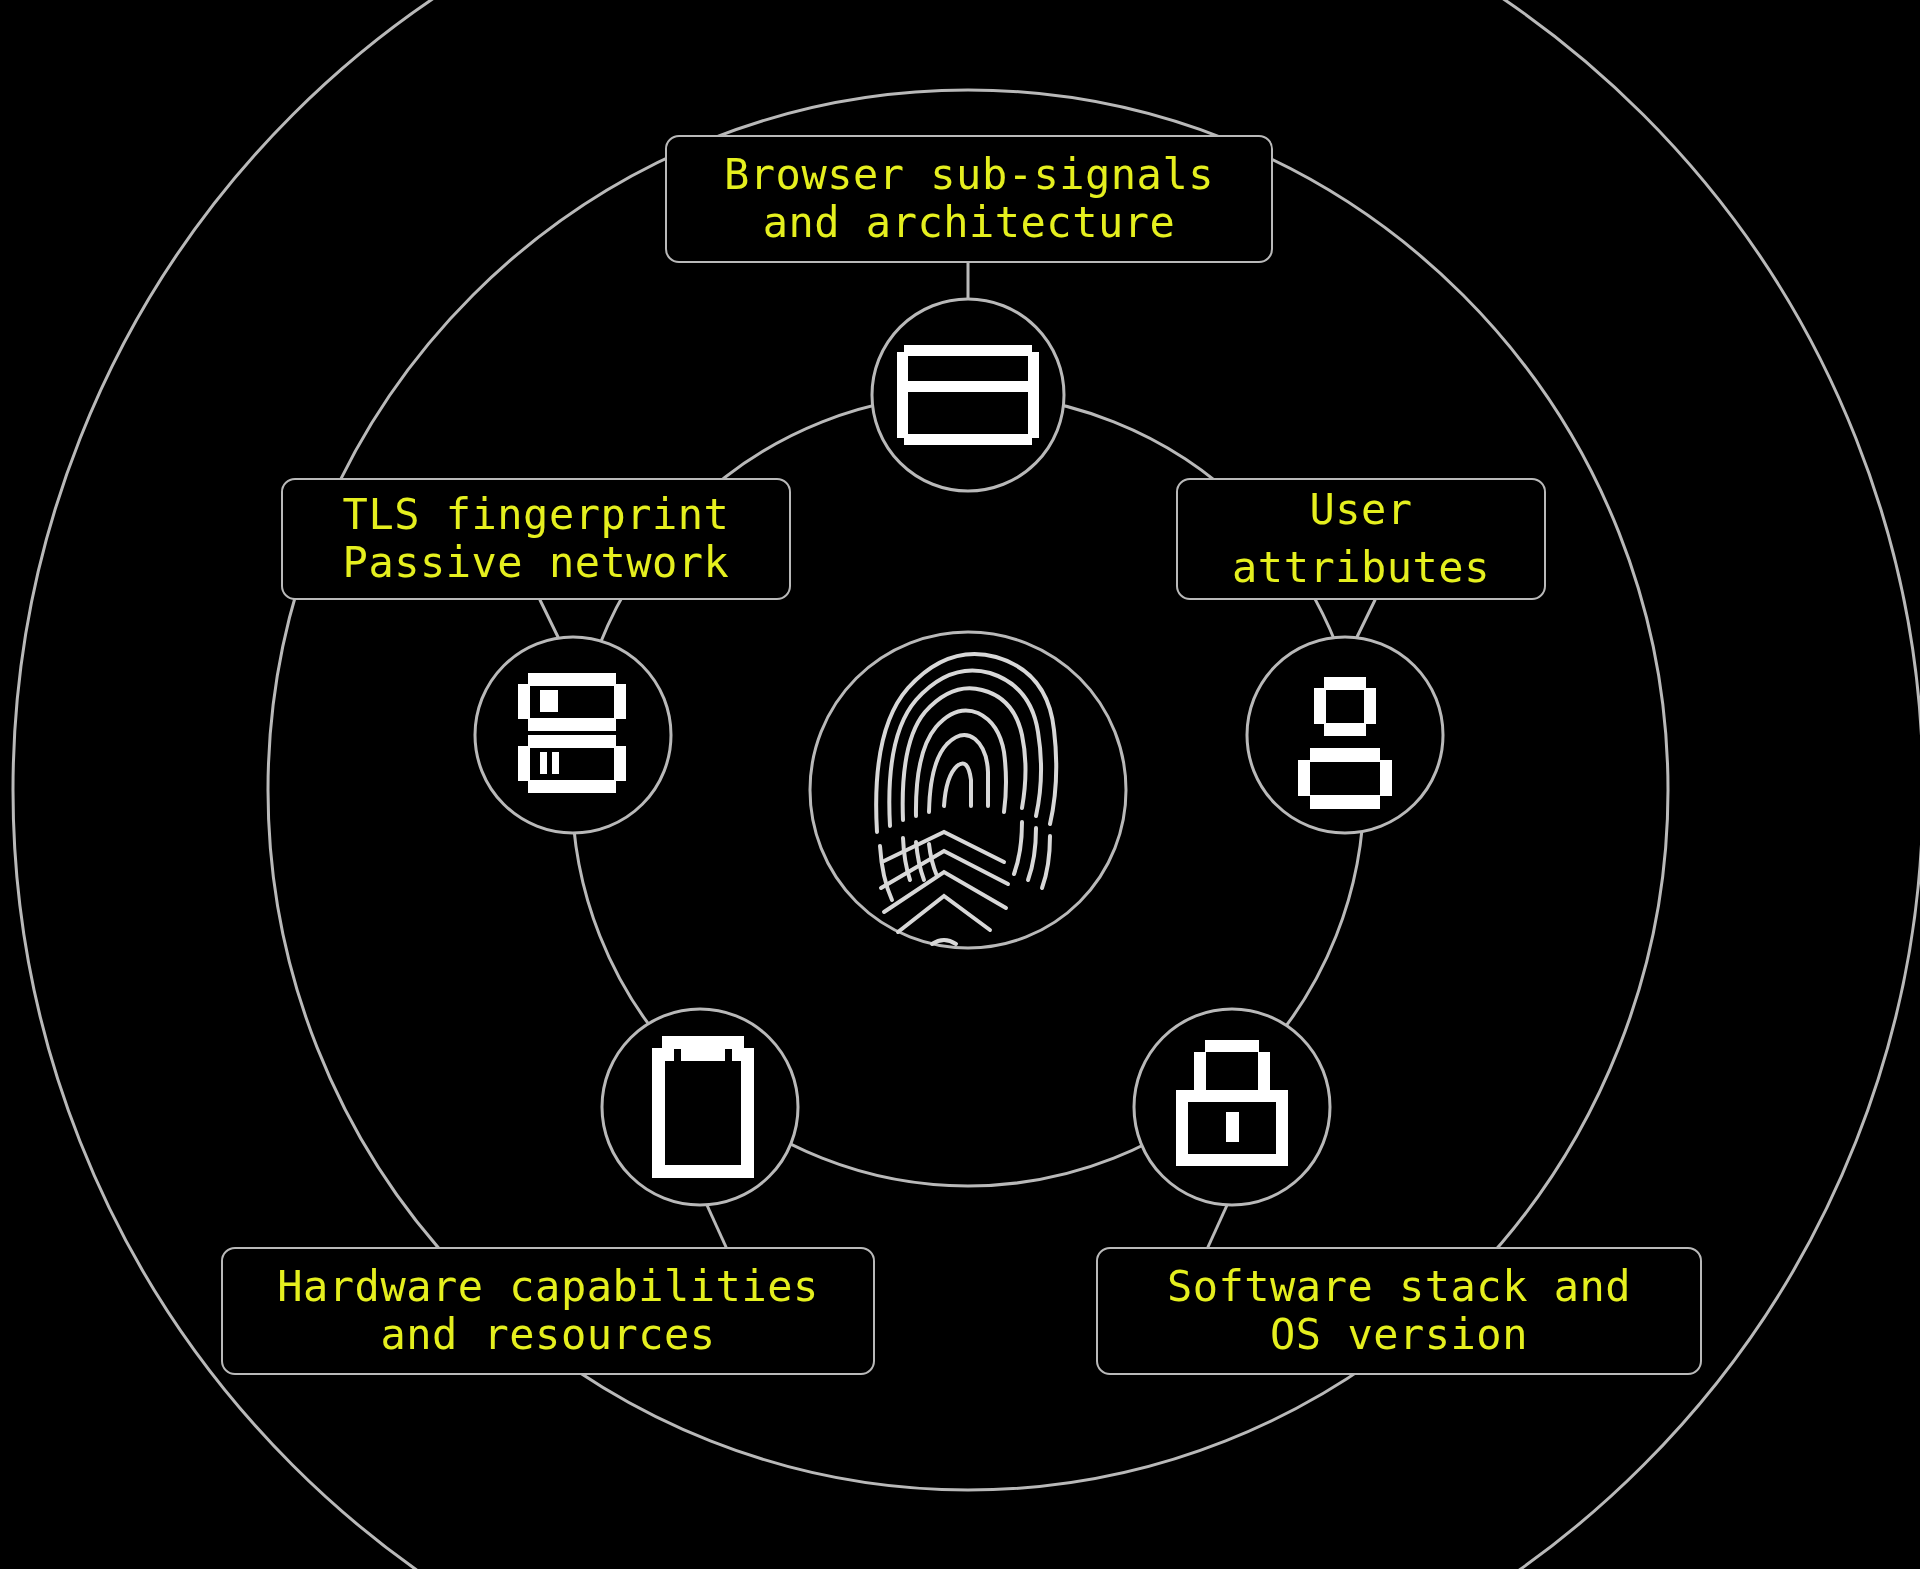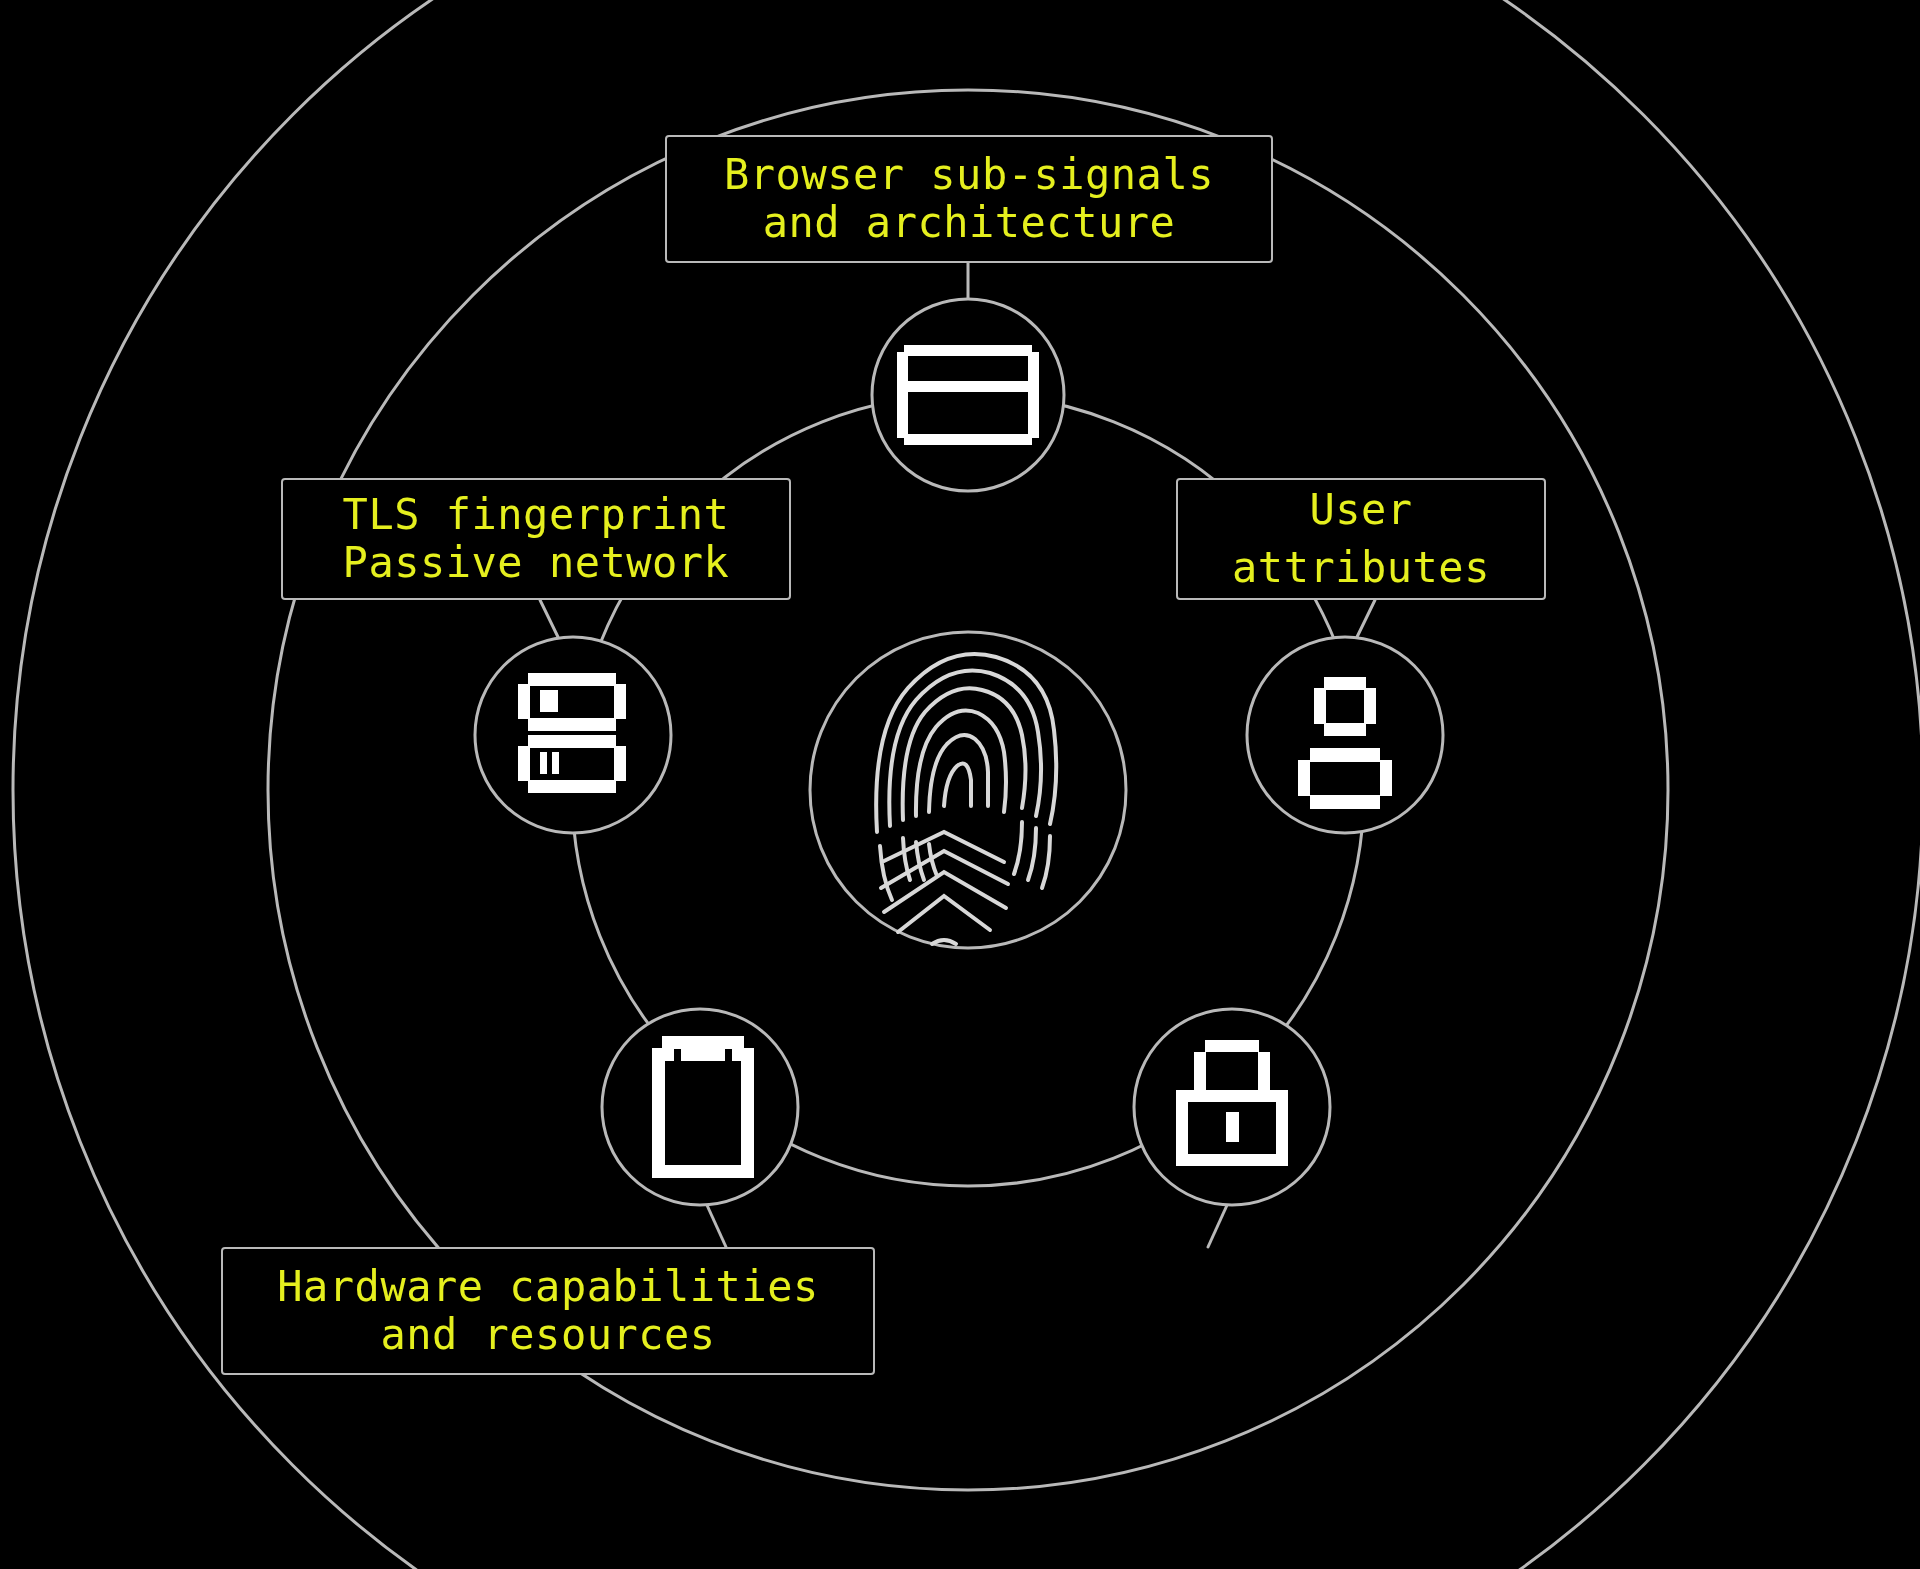--- a/index.html
+++ b/index.html
@@ -23,21 +23,21 @@
     position: absolute;
     left: 0;
     top: 0;
     width: 1920px;
     height: 1569px;
   }
   .label-box {
     position: absolute;
     box-sizing: border-box;
     border: 2px solid #b9b9b9;
-    border-radius: 4px;
+    border-radius: 14px;
     background: #000000;
     color: #e5ef1e;
     font-family: "DejaVu Sans Mono", monospace;
     font-size: 42px;
     line-height: 1.14;
     letter-spacing: 0.5px;
     text-align: center;
     display: flex;
     flex-direction: column;
     align-items: center;
@@ -185,14 +185,18 @@
   <div class="label-box" style="left:1176px; top:478px; width:370px; height:122px;justify-content:space-between;">
     <span class="label-line">User</span>
     <span class="label-line">attributes</span>
   </div>
 
   <div class="label-box" style="left:221px; top:1247px; width:654px; height:128px;">
     <span class="label-line">Hardware capabilities</span>
     <span class="label-line">and resources</span>
   </div>
 
+  <div class="label-box" style="left:1096px; top:1247px; width:606px; height:128px;">
+    <span class="label-line">Software stack and</span>
+    <span class="label-line">OS version</span>
+  </div>
 
 </div>
 
 </body></html>

